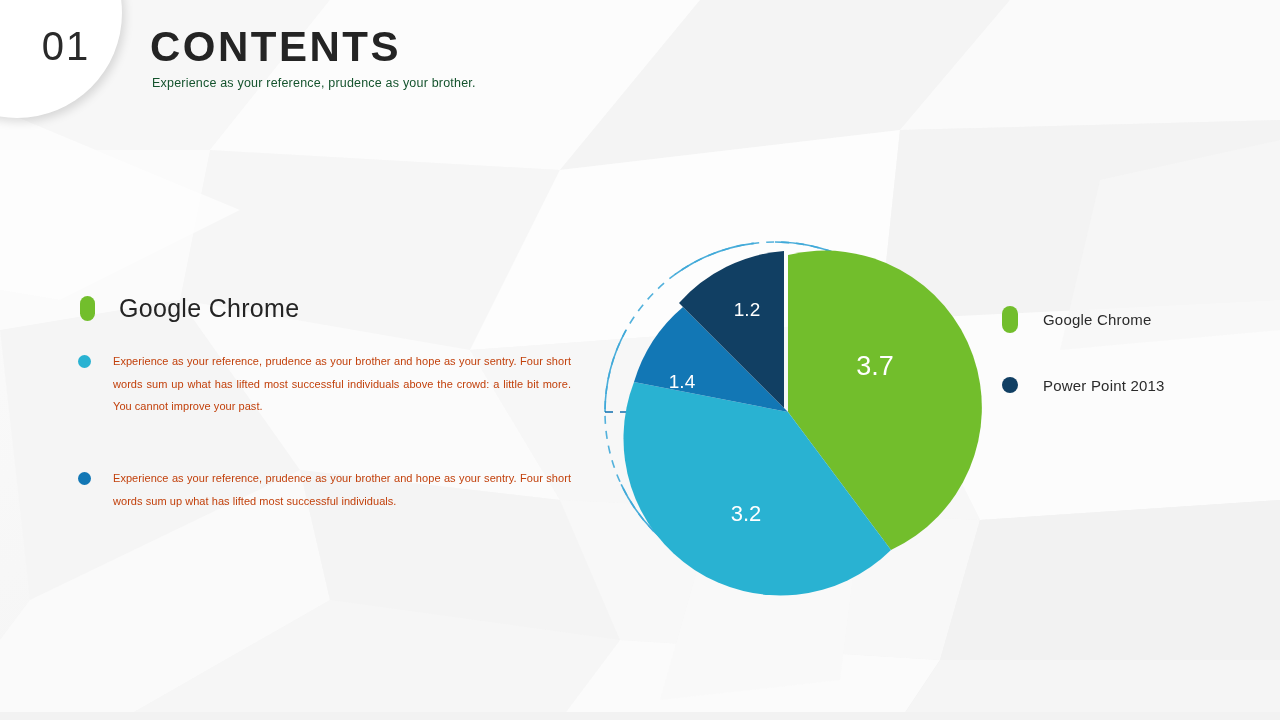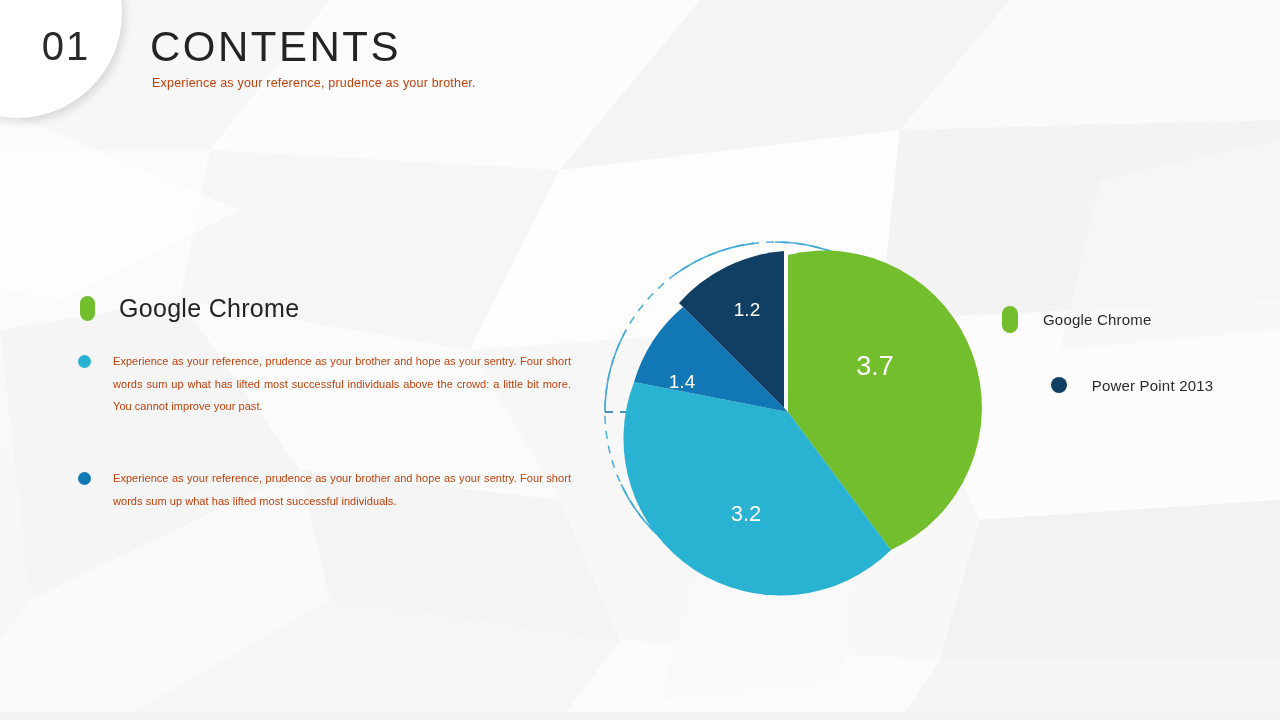--- a/index.html
+++ b/index.html
@@ -20,25 +20,25 @@
   }
   .badge-num{
     position:absolute;left:20px;top:26px;width:92px;
     font-size:40px;font-weight:300;color:#2a2a2a;
     letter-spacing:2px;text-align:center;line-height:1;
   }
 
   
   .title{
     position:absolute;left:150px;top:26px;
-    font-size:42px;font-weight:400;color:#242424;letter-spacing:2.5px;line-height:1;
+    font-size:42px;font-weight:700;color:#242424;letter-spacing:2.5px;line-height:1;
   }
   .subtitle{
     position:absolute;left:152px;top:76px;
-    font-size:12.5px;font-weight:400;color:#c2410c;letter-spacing:.2px;
+    font-size:12.5px;font-weight:400;color:#14532d;letter-spacing:.2px;
   }
 
   
   .lead-row{position:absolute;left:80px;top:294px;display:flex;align-items:center;}
   .pill{width:15px;height:25px;border-radius:8px;flex:none;}
   .lead-label{margin-left:24px;font-size:25px;font-weight:400;color:#242424;letter-spacing:.3px;}
 
   .para{position:absolute;display:flex;}
   .para .dot{width:13px;height:13px;border-radius:50%;flex:none;margin-top:5px;}
   .para .ptext{
@@ -53,21 +53,21 @@
   .chart{position:absolute;left:610px;top:230px;width:370px;height:370px;}
   .chart svg{display:block;overflow:visible;}
   .slice-label{
     fill:#ffffff;font-family:"Liberation Sans",sans-serif;font-weight:400;
     text-anchor:middle;dominant-baseline:middle;
   }
 
   
   .legend{position:absolute;left:1002px;top:305px;width:260px;}
   .legend-item{display:flex;align-items:center;height:28px;margin-bottom:38px;}
-  .legend-item:last-child{margin-bottom:0;justify-content:center;}
+  .legend-item:last-child{margin-bottom:0;}
   .legend-mark{flex:none;}
   .legend-mark.pill{width:16px;height:27px;border-radius:8px;}
   .legend-mark.dot{width:16px;height:16px;border-radius:50%;}
   .legend-text{margin-left:25px;font-size:15px;color:#2b2b2b;letter-spacing:.2px;white-space:nowrap;}
 </style>
 </head>
 <body>
 
 <div id="slide">
 

